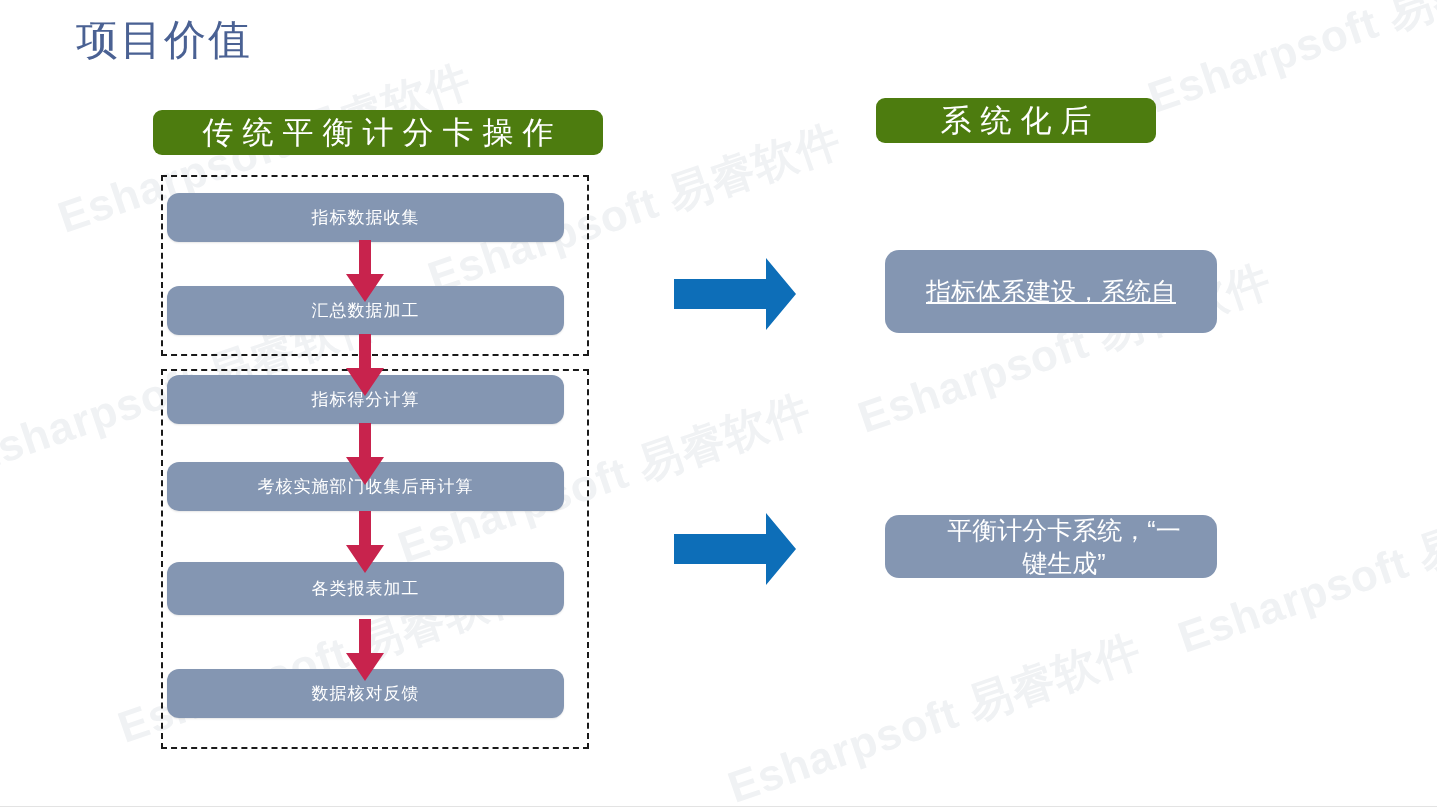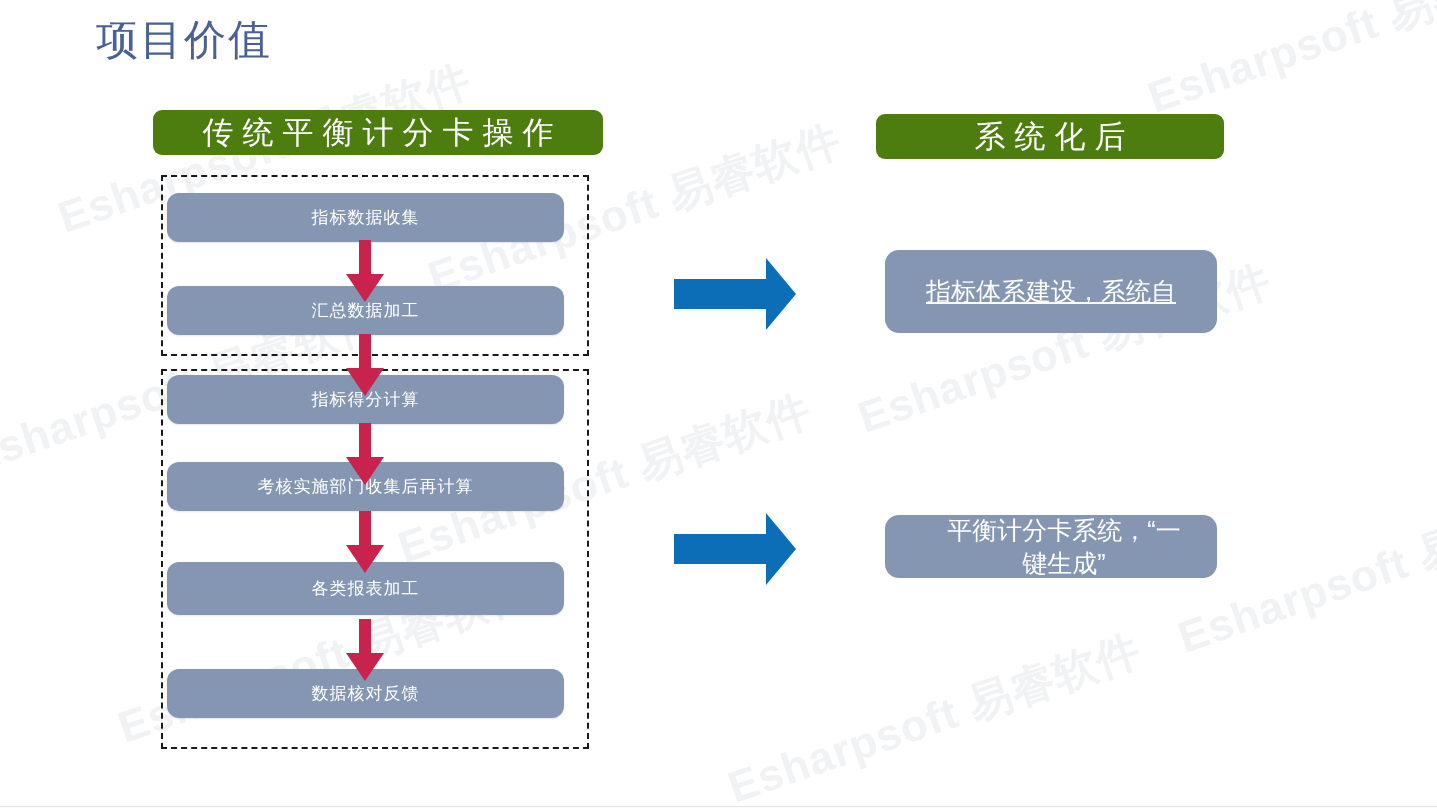--- a/index.html
+++ b/index.html
@@ -31,21 +31,21 @@
     white-space: nowrap;
     transform: rotate(-19deg);
     transform-origin: left center;
     letter-spacing: 1px;
     user-select: none;
   }
 
   
   #page-title {
     position: absolute;
-    left: 96px;
+    left: 76px;
     top: 16px;
     font-size: 42px;
     color: #4a6193;
     letter-spacing: 2px;
     z-index: 5;
     line-height: 1.15;
   }
 
   
   .col-header {
@@ -56,21 +56,21 @@
     display: flex;
     align-items: center;
     justify-content: center;
     font-family: "Liberation Serif", "DejaVu Serif", serif;
     font-size: 31px;
     letter-spacing: 9px;
     text-indent: 9px;
     z-index: 5;
   }
   #header-left  { left: 153px; top: 110px; width: 450px; height: 45px; }
-  #header-right { left: 876px; top: 114px; width: 348px; height: 45px; }
+  #header-right { left: 876px; top: 98px; width: 280px; height: 45px; }
 
   
   .dashed-group {
     position: absolute;
     border: 2.5px dashed #1a1a1a;
     z-index: 3;
   }
   #group-one { left: 161px; top: 175px; width: 424px; height: 177px; }
   #group-two { left: 161px; top: 369px; width: 424px; height: 376px; }
 

